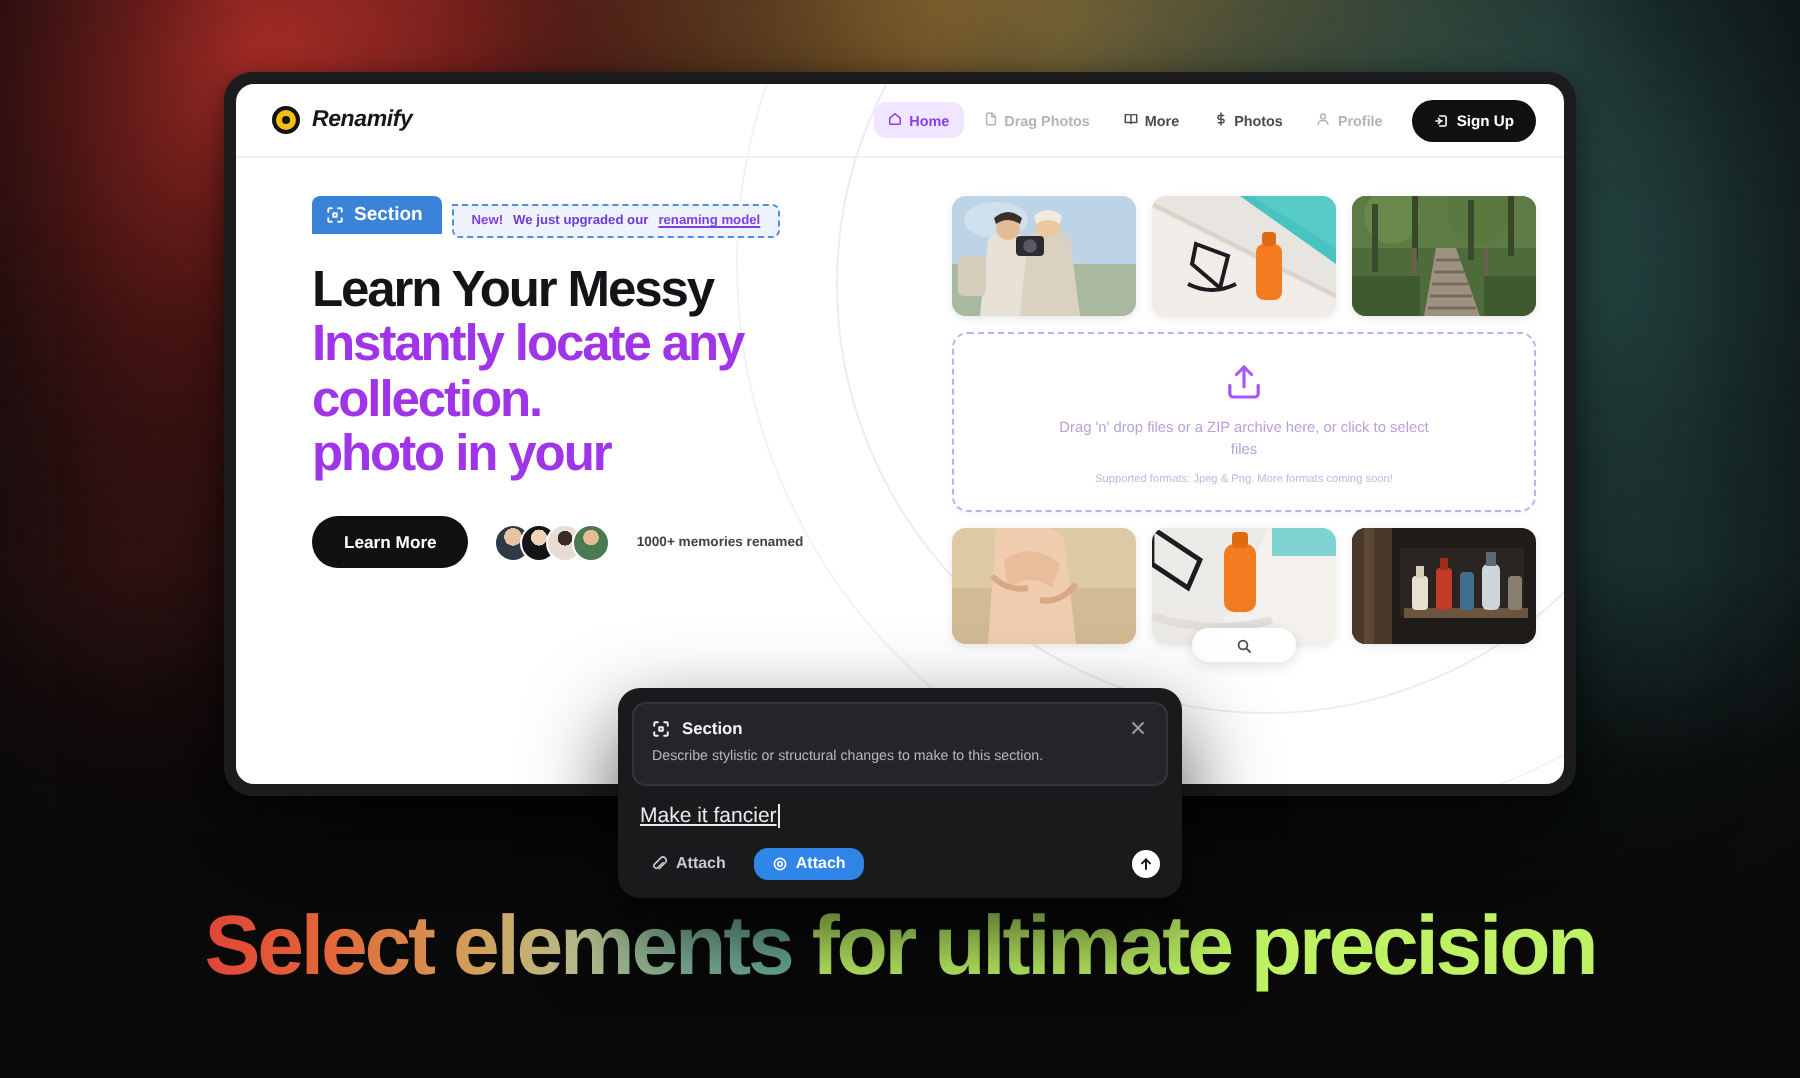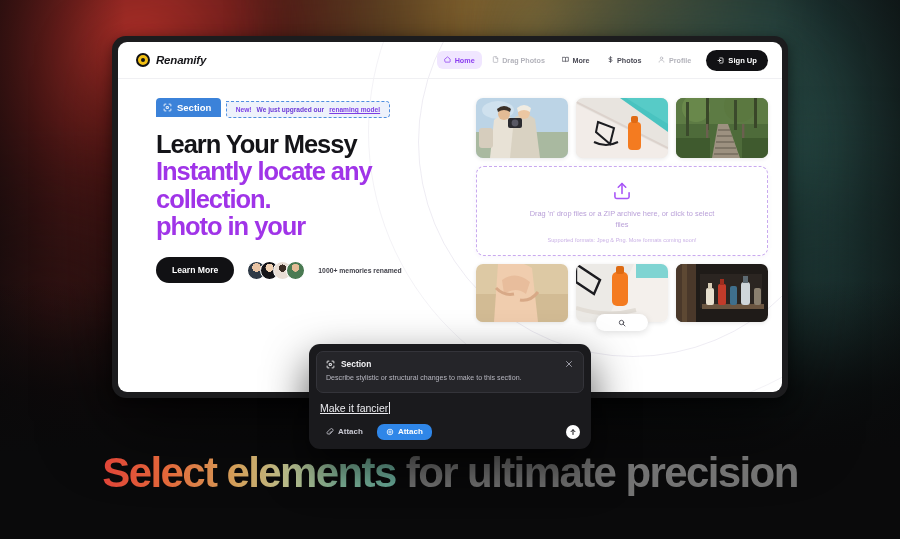--- a/index.html
+++ b/index.html
@@ -329,21 +329,21 @@
     line-height: 1;
     white-space: nowrap;
     z-index: 6;
   }
   #tagline .grad {
     background: linear-gradient(to right, #e04438 0%, #e2683a 22%, #d2a05a 46%, #b9bf8e 64%, #7fb59a 82%, #6aae9c 100%);
     -webkit-background-clip: text;
     background-clip: text;
     color: transparent;
   }
-  #tagline .plain { color: #737373; }
+  #tagline .plain { color: #bef264; }
 </style>
 </head>
 <body>
 
 <div id="stage">
 
   <div class="glow glow-red"></div>
   <div class="glow glow-gold"></div>
   <div class="glow glow-teal"></div>
   <div class="glow glow-teal-low"></div>

